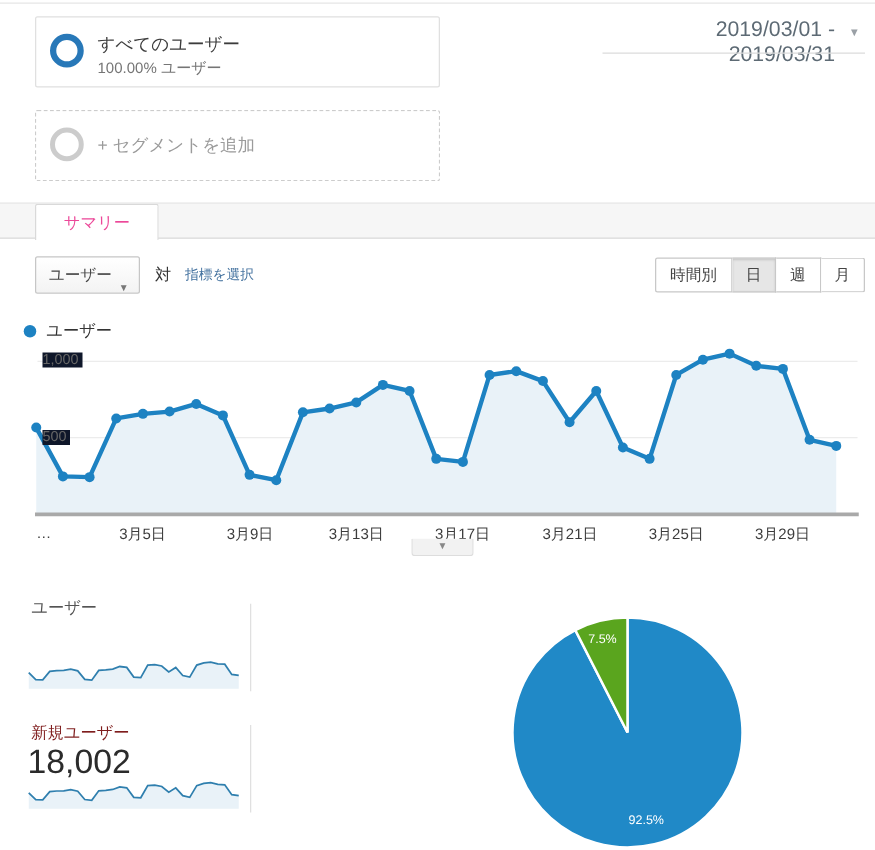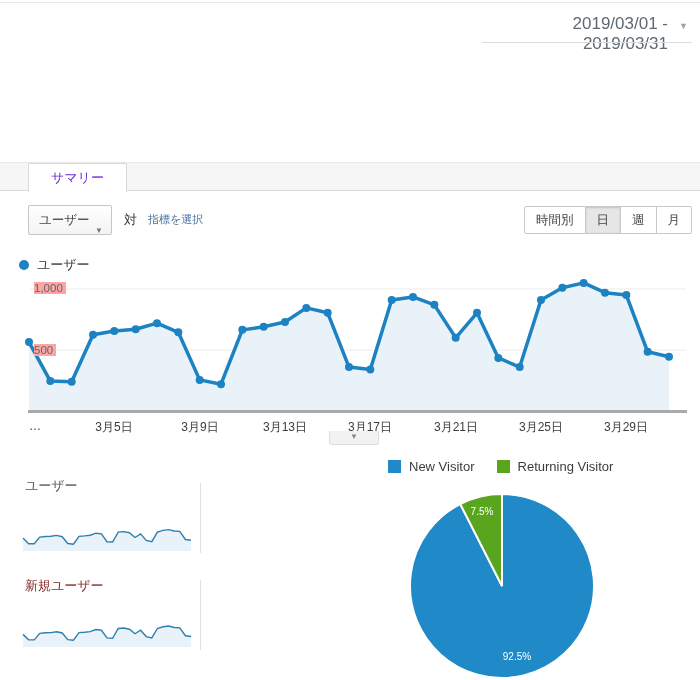--- a/index.html
+++ b/index.html
@@ -25,21 +25,21 @@
   .date-box { position:absolute; right:8px; top:14px; width:208px; cursor:pointer; }
   .date-text { font-size:17px; color:#5d6a74; text-align:right; padding-right:24px; }
   .date-arrow { position:absolute; right:4px; top:7px; font-size:9px; color:#9aa0a6; }
   .date-underline { position:absolute; left:-2px; top:28px; width:210px; height:1px; background:#dcdcdc; }
 
   
   .tabstrip { position:absolute; left:0; top:162px; width:700px; height:29px; background:#f6f6f6;
               border-top:1px solid #e8e8e8; border-bottom:1px solid #d9d9d9; }
   .tab { position:absolute; left:28px; top:0; height:29px; padding:0 22px; background:#fff;
          border:1px solid #d9d9d9; border-bottom:none; border-radius:2px 2px 0 0;
-         font-size:13px; color:#6d28d9; line-height:28px; cursor:pointer; }
+         font-size:13px; color:#ec4899; line-height:28px; cursor:pointer; }
 
   
   .dd-btn { position:absolute; left:28px; top:205px; width:84px; height:30px;
             background:linear-gradient(#fff,#f3f3f3); border:1px solid #c6c6c6; border-radius:2px;
             font-size:12.5px; color:#444; line-height:28px; padding-left:10px; cursor:pointer; }
   .dd-arrow { position:absolute; right:8px; top:11px; font-size:8px; color:#777; }
   .vs-label { position:absolute; left:124px; top:211px; font-size:13px; color:#333; }
   .metric-link { position:absolute; left:148px; top:212px; font-size:11px; color:#44729f;
                  text-decoration:none; cursor:pointer; }
   .granularity { position:absolute; right:8px; top:206px; display:flex; }
@@ -50,21 +50,21 @@
   .gran-btn:last-child { border-radius:0 2px 2px 0; }
   .gran-btn.active { background:#e6e6e6; box-shadow:inset 0 1px 2px rgba(0,0,0,.15); }
 
   
   .legend-dot { position:absolute; left:19px; top:260px; width:10px; height:10px; border-radius:50%;
                 background:#1d82c2; }
   .legend-label { position:absolute; left:37px; top:256px; font-size:13px; color:#333; }
 
   
   #main-chart { position:absolute; left:0; top:270px; }
-  .ytick { position:absolute; left:34px; font-size:11.5px; color:#666; background:#fca5a5; padding-right:3px; }
+  .ytick { position:absolute; left:34px; font-size:11.5px; color:#666; background:#0f172a; padding-right:3px; }
   .xtick { position:absolute; top:419px; width:80px; text-align:center; font-size:12px; color:#3c3c3c; }
   .collapse-handle { position:absolute; left:329px; top:431px; width:50px; height:14px;
                      background:#f2f2f2; border:1px solid #ddd; border-top:none; border-radius:0 0 3px 3px;
                      text-align:center; cursor:pointer; }
   .collapse-handle span { font-size:8px; color:#888; line-height:12px; display:block; }
 
   
   .metric-label-1 { position:absolute; left:25px; top:477px; font-size:13px; color:#545454; }
   .metric-value-1 { position:absolute; left:22px; top:494px; font-size:27px; color:#2b2b2b; }
   .spark-1 { position:absolute; left:21px; top:526px; }
@@ -82,21 +82,30 @@
   .pie-label { position:absolute; font-size:10px; color:#fff; text-align:center; }
   .pie-label-small { left:462px; top:506px; width:40px; }
   .pie-label-big { left:492px; top:651px; width:50px; }
 </style>
 </head>
 <body>
 
 <div id="app">
   <div class="hairline-top"></div>
 
-
+  <div class="seg-card">
+    <div class="seg-ring"></div>
+    <div class="seg-title">すべてのユーザー</div>
+    <div class="seg-sub">100.00% ユーザー</div>
+  </div>
+
+  <div class="add-card">
+    <div class="add-ring"></div>
+    <div class="add-label">+ セグメントを追加</div>
+  </div>
 
   <div class="date-box">
     <div class="date-text">2019/03/01 - 2019/03/31</div>
     <div class="date-arrow">▼</div>
     <div class="date-underline"></div>
   </div>
 
   <div class="tabstrip">
     <div class="tab">サマリー</div>
   </div>
@@ -175,31 +184,26 @@
   </div>
 
   <div class="metric-label-1">ユーザー</div>
   <svg class="spark-1" width="172" height="27" viewBox="0 0 172 27">
       <polygon points="2,25 2,12.112499999999999 7.6,17.7125 13.2,17.8 18.799999999999997,11.062499999999998 24.4,10.5375 30,10.274999999999999 35.599999999999994,9.399999999999999 41.199999999999996,10.712499999999999 46.8,17.5375 52.4,18.15 58,10.362499999999999 63.599999999999994,9.924999999999999 69.19999999999999,9.225 74.8,7.212499999999999 80.39999999999999,7.912499999999998 86,15.7 91.6,16.05 97.19999999999999,6.074999999999999 102.8,5.637499999999999 108.39999999999999,6.774999999999999 114,11.499999999999998 119.6,7.912499999999998 125.19999999999999,14.3875 130.79999999999998,15.7 136.39999999999998,6.074999999999999 142,4.324999999999999 147.6,3.625 153.2,5.024999999999999 158.79999999999998,5.375 164.39999999999998,13.5125 170,14.212499999999999 170,25" fill="#e9f2f8"></polygon>
       <polyline points="2,12.112499999999999 7.6,17.7125 13.2,17.8 18.799999999999997,11.062499999999998 24.4,10.5375 30,10.274999999999999 35.599999999999994,9.399999999999999 41.199999999999996,10.712499999999999 46.8,17.5375 52.4,18.15 58,10.362499999999999 63.599999999999994,9.924999999999999 69.19999999999999,9.225 74.8,7.212499999999999 80.39999999999999,7.912499999999998 86,15.7 91.6,16.05 97.19999999999999,6.074999999999999 102.8,5.637499999999999 108.39999999999999,6.774999999999999 114,11.499999999999998 119.6,7.912499999999998 125.19999999999999,14.3875 130.79999999999998,15.7 136.39999999999998,6.074999999999999 142,4.324999999999999 147.6,3.625 153.2,5.024999999999999 158.79999999999998,5.375 164.39999999999998,13.5125 170,14.212499999999999" fill="none" stroke="#2f7fae" stroke-width="1.4"></polyline>
     </svg>
   <div class="divider-1"></div>
 
   <div class="metric-label-2">新規ユーザー</div>
+  <div class="metric-value-2">18,002</div>
   <svg class="spark-2" width="172" height="27" viewBox="0 0 172 27">
       <polygon points="2,25 2,12.374999999999998 7.6,17.8 13.2,17.8875 18.799999999999997,11.325 24.4,10.799999999999999 30,10.624999999999998 35.599999999999994,9.749999999999998 41.199999999999996,10.975 46.8,17.625 52.4,18.2375 58,10.624999999999998 63.599999999999994,10.274999999999999 69.19999999999999,9.575 74.8,7.562499999999998 80.39999999999999,8.2625 86,15.875 91.6,16.225 97.19999999999999,6.512499999999999 102.8,6.074999999999999 108.39999999999999,7.212499999999999 114,11.7625 119.6,8.2625 125.19999999999999,14.5625 130.79999999999998,15.875 136.39999999999998,6.512499999999999 142,4.762499999999999 147.6,4.0625 153.2,5.462499999999999 158.79999999999998,5.8125 164.39999999999998,13.774999999999999 170,14.475 170,25" fill="#e9f2f8"></polygon>
       <polyline points="2,12.374999999999998 7.6,17.8 13.2,17.8875 18.799999999999997,11.325 24.4,10.799999999999999 30,10.624999999999998 35.599999999999994,9.749999999999998 41.199999999999996,10.975 46.8,17.625 52.4,18.2375 58,10.624999999999998 63.599999999999994,10.274999999999999 69.19999999999999,9.575 74.8,7.562499999999998 80.39999999999999,8.2625 86,15.875 91.6,16.225 97.19999999999999,6.512499999999999 102.8,6.074999999999999 108.39999999999999,7.212499999999999 114,11.7625 119.6,8.2625 125.19999999999999,14.5625 130.79999999999998,15.875 136.39999999999998,6.512499999999999 142,4.762499999999999 147.6,4.0625 153.2,5.462499999999999 158.79999999999998,5.8125 164.39999999999998,13.774999999999999 170,14.475" fill="none" stroke="#2f7fae" stroke-width="1.4"></polyline>
     </svg>
   <div class="divider-2"></div>
 
-  <div class="pie-legend">
-    <span class="sw" id="sw-new" style="background: rgb(32, 137, 199);"></span>
-    <span class="lbl">New Visitor</span>
-    <span class="sw" id="sw-ret" style="background: rgb(90, 165, 30);"></span>
-    <span class="lbl">Returning Visitor</span>
-  </div>
   <svg id="pie-chart" width="250" height="215" viewBox="0 0 250 215">
       <path d="M122,116 L122,24 A92,92 0 1 1 80.23287402396168,34.02739977467016 Z" fill="#2089c7" stroke="#fff" stroke-width="2"></path>
       <path d="M122,116 L80.23287402396168,34.02739977467016 A92,92 0 0 1 121.99999999999999,24 Z" fill="#5aa51e" stroke="#fff" stroke-width="2"></path>
     </svg>
   <div class="pie-label pie-label-big">92.5%</div>
   <div class="pie-label pie-label-small">7.5%</div>
 </div>
 
 </body></html>

